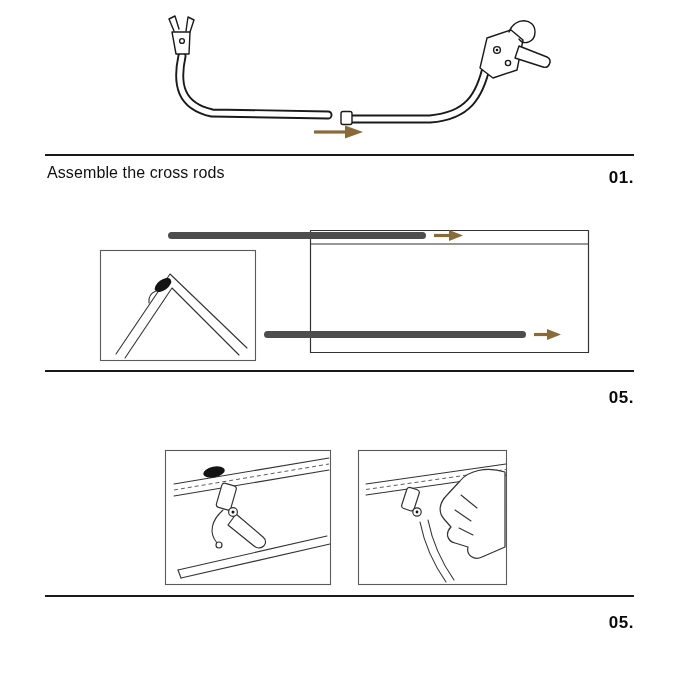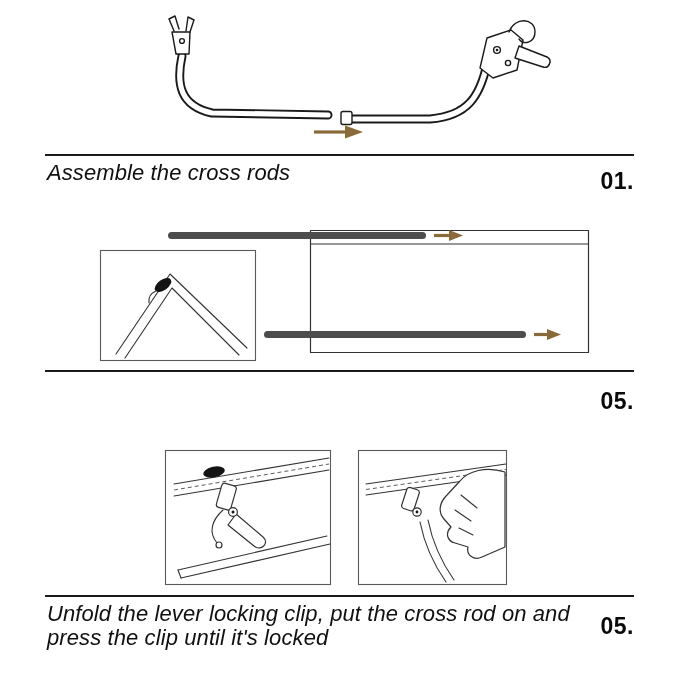--- a/index.html
+++ b/index.html
@@ -12,26 +12,26 @@
     overflow:hidden;
   }
   .page { position:absolute; inset:0; }
   .illus { position:absolute; left:0; width:679px; }
   #illus1 { top:8px; height:145px; }
   #illus2 { top:208px; height:162px; }
   #illus3 { top:438px; height:152px; }
   .divider { position:absolute; left:45px; width:589px; height:2px; background:var(--line,#141414); }
   #div1 { top:154px; } #div2 { top:370px; } #div3 { top:595px; }
   .caption {
-    position:absolute; left:47px; font-size:22px; line-height:24px;
-    white-space:pre-line; color:#101010; letter-spacing:.1px;font-style:italic;
+    position:absolute; left:47px; font-size:16px; line-height:24px;
+    white-space:pre-line; color:#101010; letter-spacing:.1px;
   }
   #cap1 { top:161px; } #cap2 { top:377px; } #cap3 { top:602px; }
   .stepnum {
-    position:absolute; right:45px; font-size:23px; font-weight:700;
+    position:absolute; right:45px; font-size:17px; font-weight:700;
     letter-spacing:.5px; color:#0a0a0a; text-align:right;
   }
   #num1 { top:168px; } #num2 { top:388px; } #num3 { top:613px; }
   svg { display:block; width:100%; height:100%; }
   .ln   { stroke:var(--line,#1a1a1a); fill:none; stroke-width:1.4; stroke-linecap:round; stroke-linejoin:round; }
   .lnf  { stroke:var(--line,#1a1a1a); fill:#fff; stroke-width:1.4; stroke-linejoin:round; }
   .tubeo{ stroke:var(--line,#1a1a1a); stroke-width:9; fill:none; stroke-linecap:round; }
   .tubei{ stroke:#fff; stroke-width:5.2; fill:none; stroke-linecap:round; }
   .rod  { fill:var(--rod-dark,#4d4d4d); }
   .ashaft{ stroke:var(--arrow-accent,#8a6a38); stroke-width:3.2; }
@@ -154,17 +154,15 @@
         <path class="thin" d="M420 84 C424 104 432 124 446 144"></path>
         <path class="thin" d="M428 82 C432 102 440 122 454 142"></path>
         <path class="thinf" d="M505 34 C486 28 468 33 460 43 L447 57 C439 65 438 74 444 81 L451 89 C445 95 447 103 455 105 L468 109 C466 117 474 123 482 119 L505 109 Z"></path>
         <path class="thin" d="M461 57 L477 70"></path>
         <path class="thin" d="M455 72 L471 83"></path>
         <path class="thin" d="M459 90 L473 97"></path>
       </g>
     </svg>
   </div>
   <div class="divider" id="div3"></div>
-  <p class="caption" id="cap3">Unfold the lever locking clip, put the cross rod on and
-press the clip until it's locked</p>
   <div class="stepnum" id="num3">05.</div>
 
 </div>
 
 </body></html>

